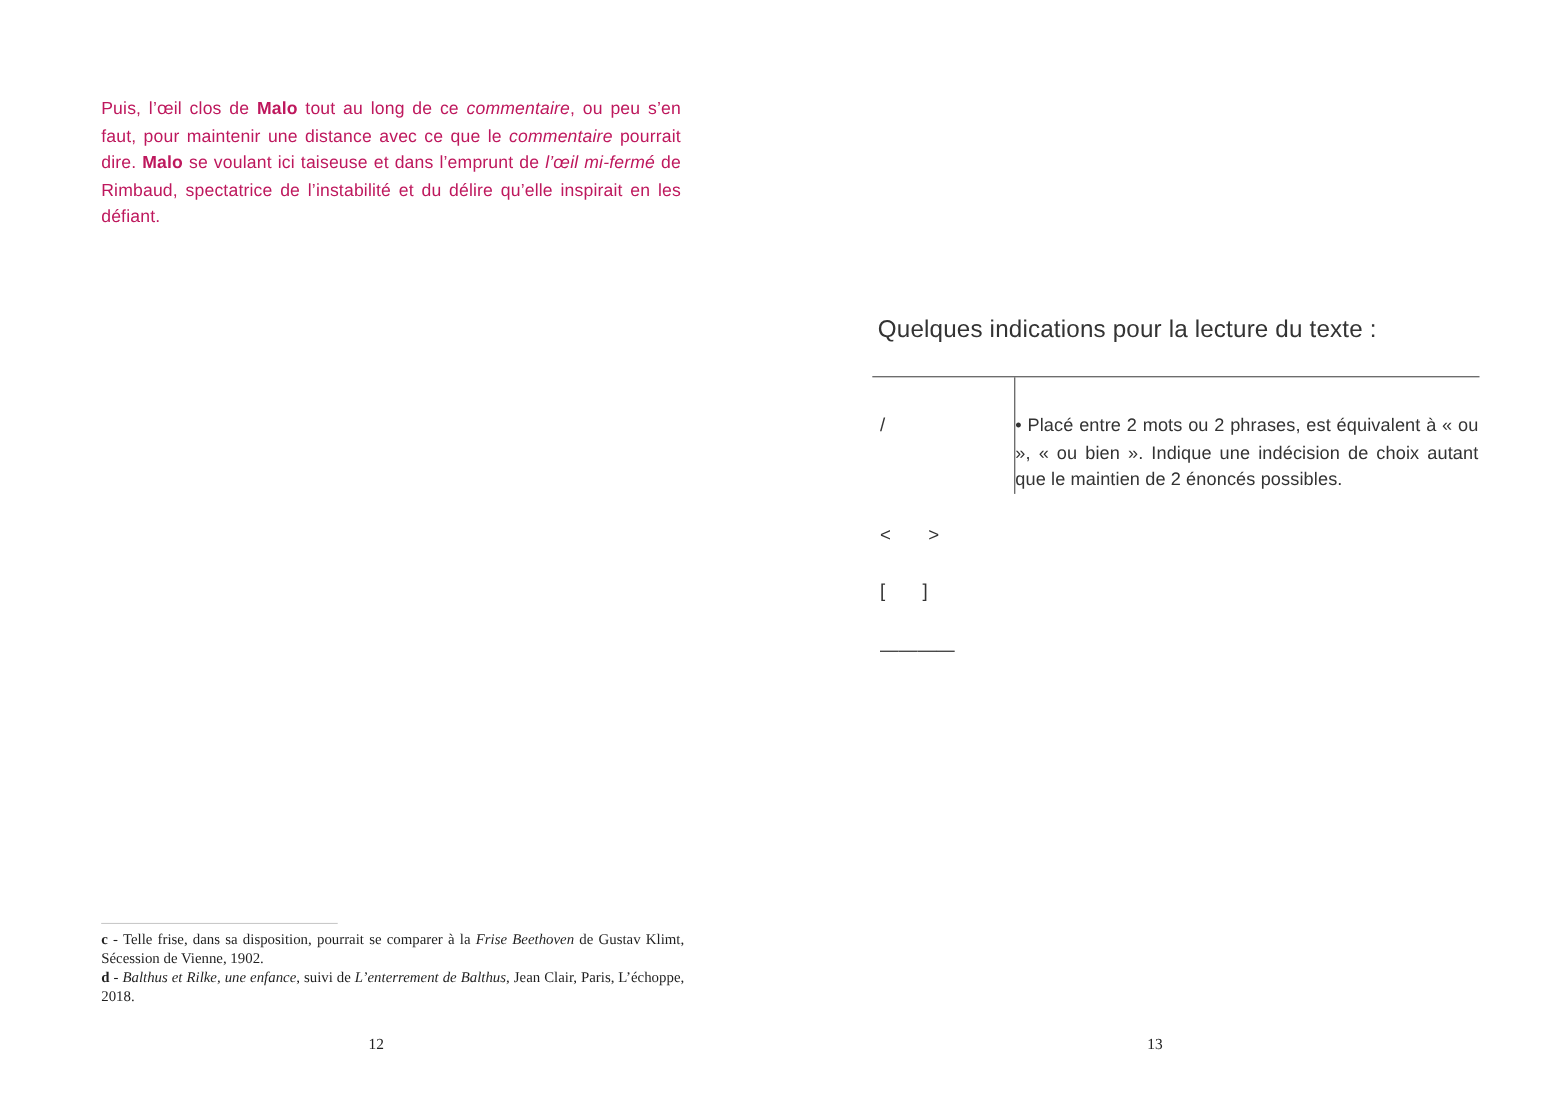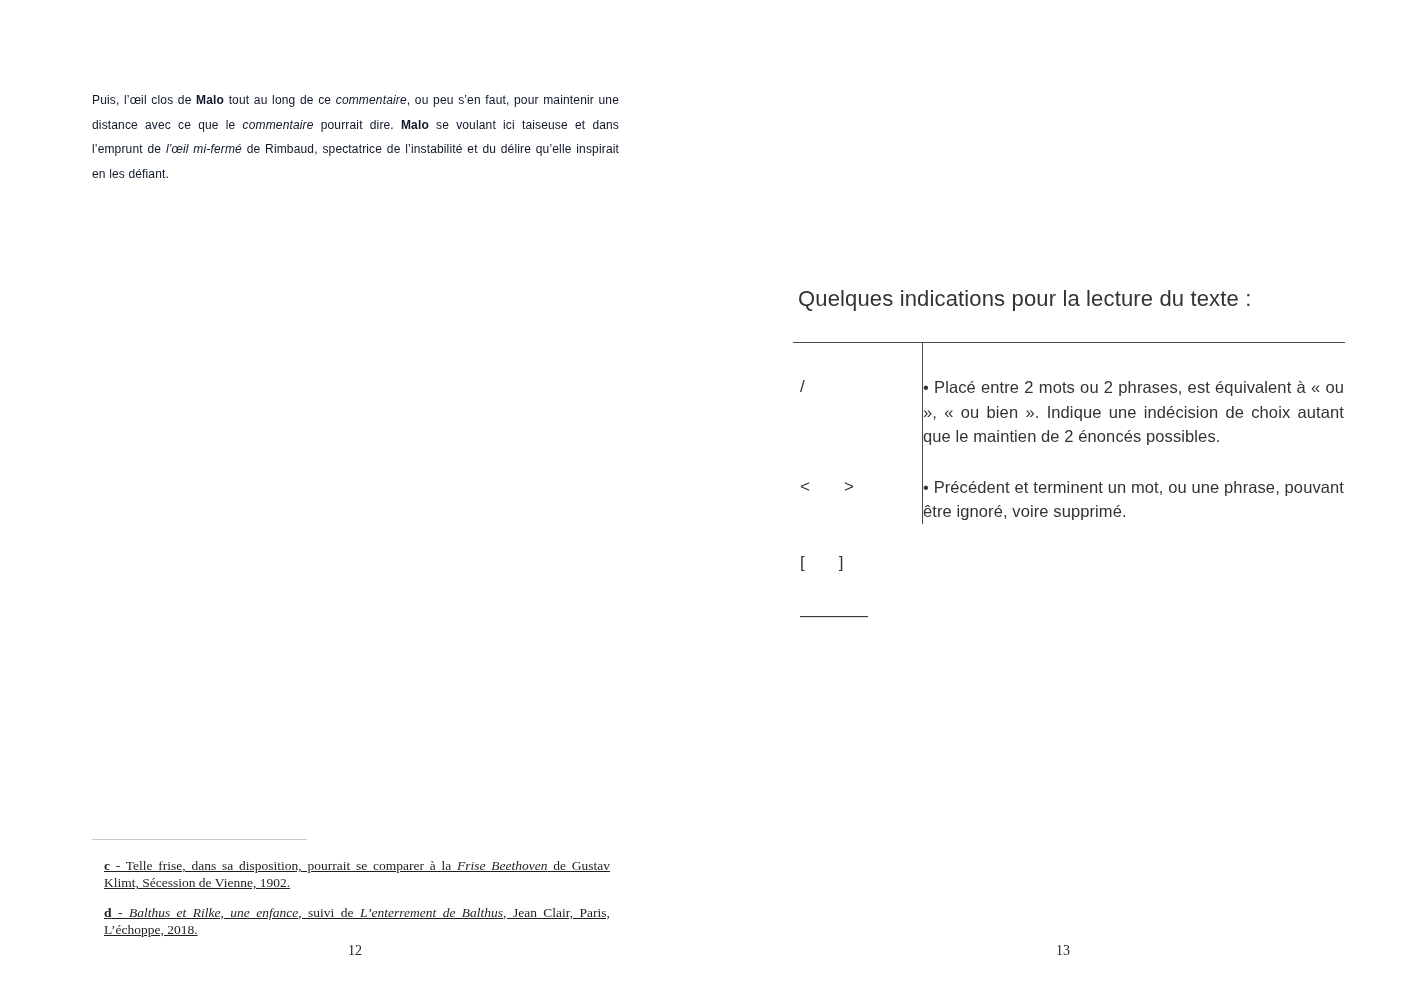--- a/index.html
+++ b/index.html
@@ -18,50 +18,50 @@
   }
   .bold { font-weight: bold; }
   .italic { font-style: italic; }
 
   
   .main-paragraph {
     position: absolute;
     left: 92px;
     top: 88px;
     width: 527px;
-    font-size: 12px;
+    font-size: 16px;
     line-height: 24.6px;
     letter-spacing: 0.15px;
     text-align: justify;
-    color: #0f172a;
+    color: #be185d;
   }
   .footnote-rule {
     position: absolute;
     left: 92px;
     top: 839px;
     width: 215px;
     height: 0;
     border-top: 1px solid #c9c9c9;
   }
   .footnotes {
     position: absolute;
     left: 92px;
     top: 845px;
     width: 530px;
     font-family: "Liberation Serif", serif;
     font-size: 13.5px;
     line-height: 17.3px;
     color: #1f1f1f;
     text-align: justify;
   }
-  .footnotes p { margin: 12px; text-decoration: underline; }
+  .footnotes p { margin: 0; }
   .pagenum {
     position: absolute;
     width: 40px;
-    text-align: center;
+    text-align: left;
     font-family: "Liberation Serif", serif;
     font-size: 14px;
     color: #1f1f1f;
   }
   .pagenum-left  { left: 335px;  top: 943px; }
   .pagenum-right { left: 1043px; top: 943px; }
 
   
   .legend-heading {
     position: absolute;
@@ -124,21 +124,20 @@
 
   <div class="legend-heading">Quelques indications pour la lecture du texte :</div>
 
   <div class="legend-table">
     <div class="legend-row row-0">
       <div class="legend-sym">/</div>
       <div class="legend-desc">• Placé entre 2 mots ou 2 phrases, est équivalent à « ou », « ou bien ». Indique une indécision de choix autant que le maintien de 2 énoncés possibles.</div>
     </div>
     <div class="legend-row row-1">
       <div class="legend-sym">&lt;  &gt;</div>
-      <div class="legend-desc">• Précédent et terminent un mot, ou une phrase, pouvant être ignoré, voire supprimé.</div>
     </div>
     <div class="legend-row row-2">
       <div class="legend-sym">[  ]</div>
     </div>
     <div class="legend-row row-3">
       <div class="legend-sym">————</div>
     </div>
   </div>
 
 </div>

